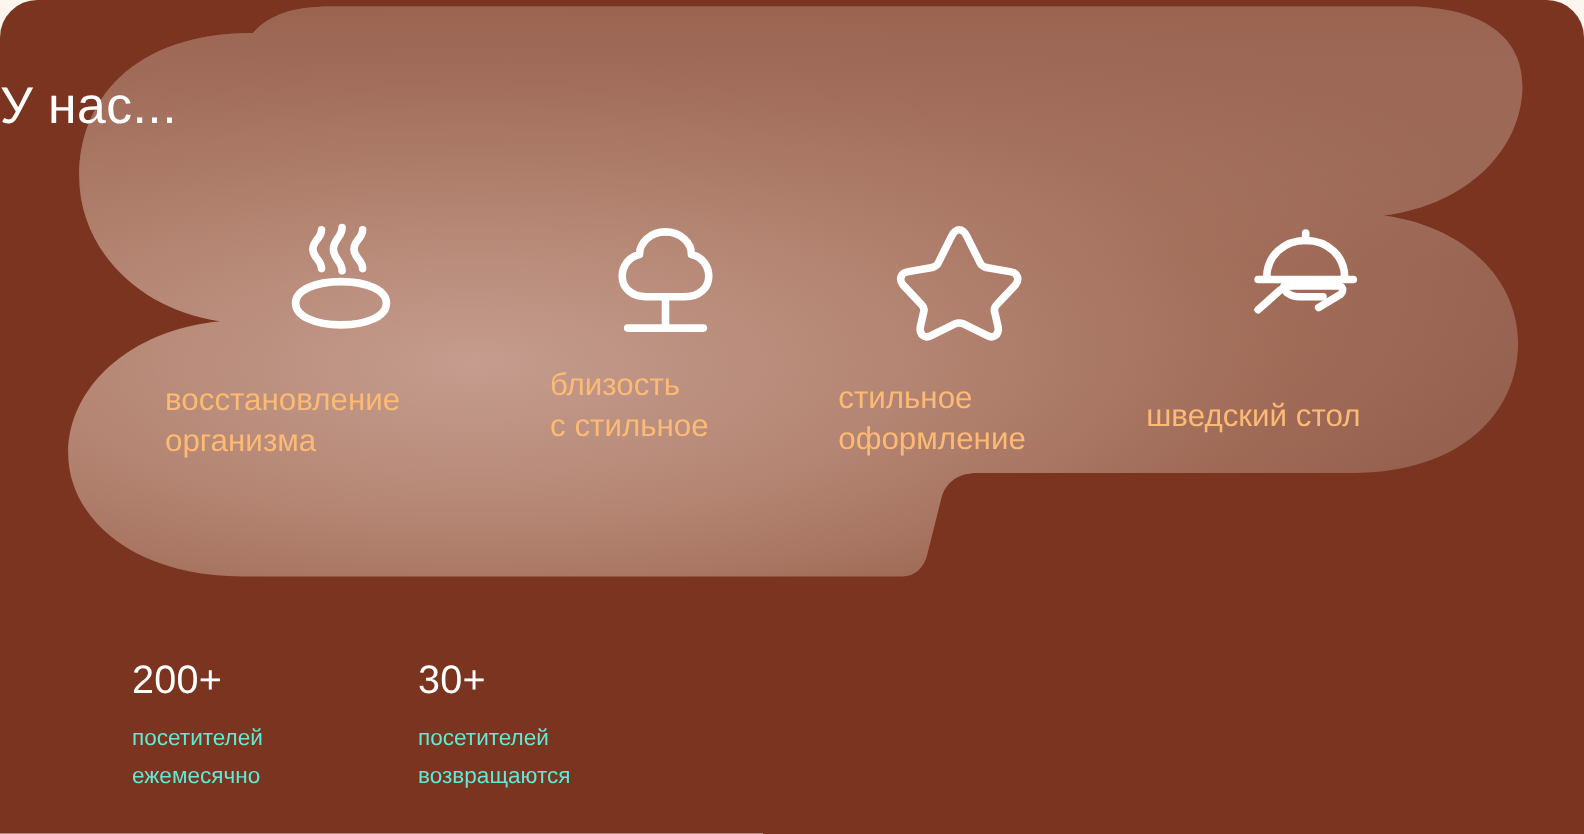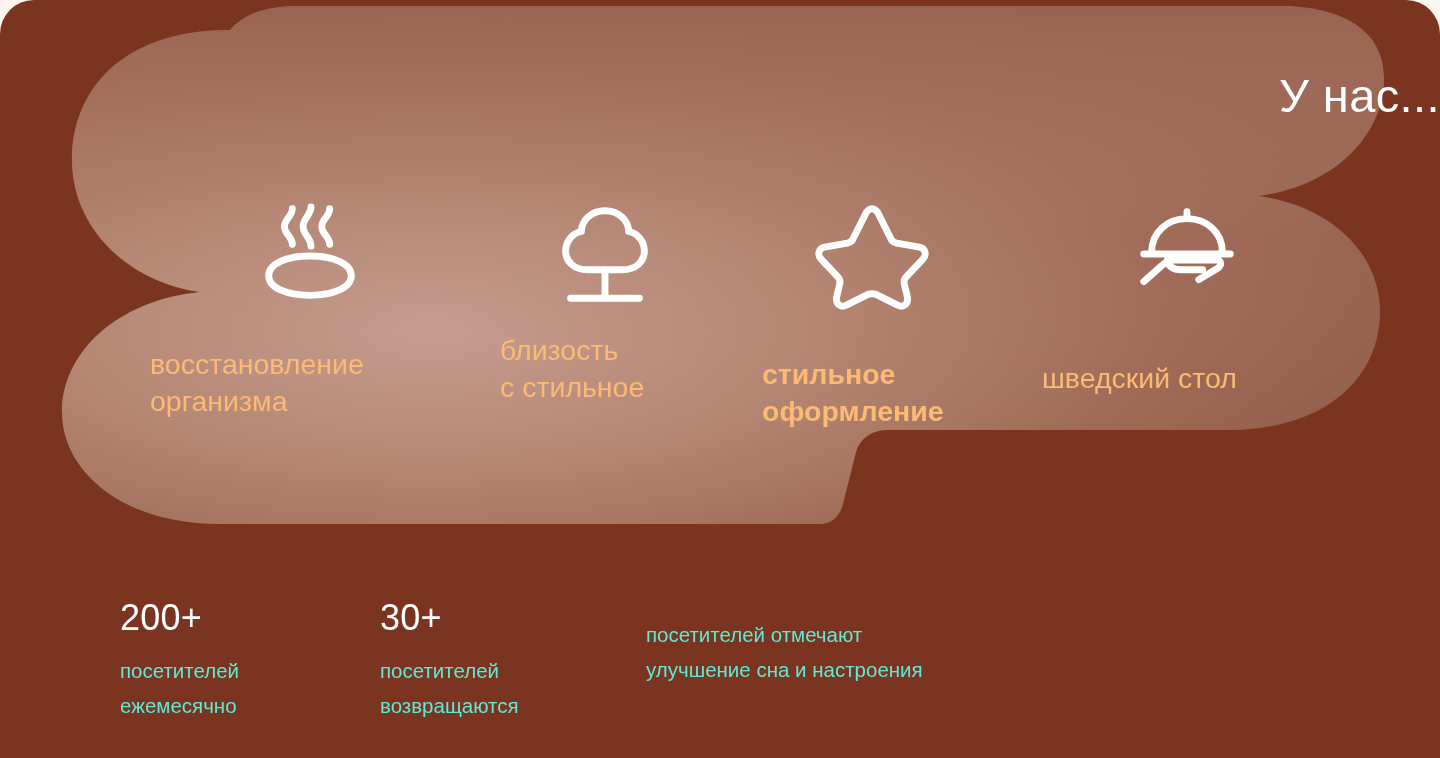--- a/index.html
+++ b/index.html
@@ -31,21 +31,21 @@
     pointer-events: none;
   }
   #bubble-layer svg { display: block; width: 1440px; height: 560px; }
 
   
   #title {
     position: absolute;
     left: 0;
     top: 68px;
     width: 1440px;
-    text-align: right;
+    text-align: left;
     font-size: 47px;
     font-weight: 400;
     letter-spacing: 0.4px;
     color: #FFFFFF;
   }
 
   
   #features {
     position: absolute;
     left: 150px;
@@ -82,21 +82,21 @@
 
   .feature-label {
     margin-top: 32px;
     font-size: 28.5px;
     line-height: 1.30;
     color: #fdba74;
     white-space: pre-line;
   }
   .feature.f0 .feature-label { margin-top: 30px; }
   .feature.f1 .feature-label { margin-top: 16px; }
-  .feature.f2 .feature-label { margin-top: 40px; font-weight: bold; }
+  .feature.f2 .feature-label { margin-top: 28px; }
   .feature.f3 .feature-label { margin-top: 44px; }
 
   
   #stats {
     position: absolute;
     left: 120px;
     top: 600px;
     display: flex;
   }
   .stat { }
@@ -269,19 +269,17 @@
     </div>
 
     <div class="stat s1">
       <div class="stat-value">30+</div>
       <div class="stat-desc">посетителей
 возвращаются</div>
     </div>
 
 
     <div class="stat s3">
-      <div class="stat-desc">посетителей отмечают
-улучшение сна и настроения</div>
     </div>
 
   </div>
 
 </div>
 
 </body></html>

